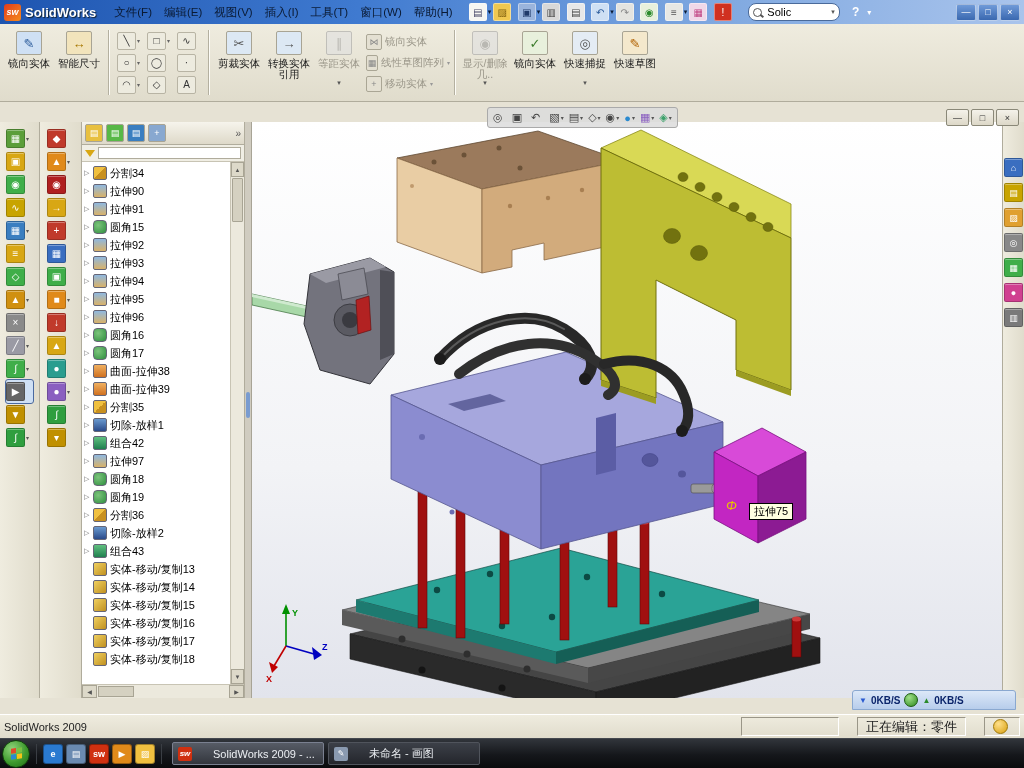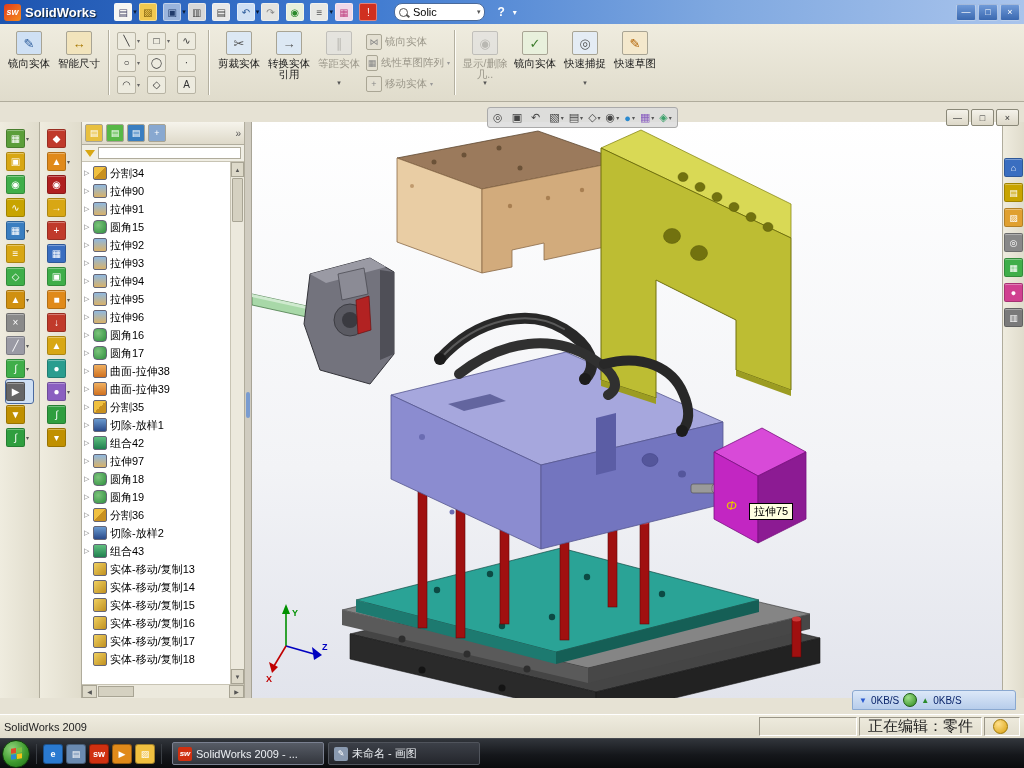--- a/index.html
+++ b/index.html
@@ -116,63 +116,79 @@
   .fbi{display:flex;align-items:center;padding:0 2px;border-radius:2px;}
   .fbi .g{font-size:11px;}
   .fbi .dd{font-size:6px;color:#555;margin-left:1px;}
   #docctrl{position:absolute;left:946px;top:109px;display:flex;gap:2px;z-index:40;}
   .dcb{width:21px;height:15px;background:linear-gradient(#f4f2ea,#ddd8c8);border:1px solid #8a8878;border-radius:2px;
     color:#333;font-size:9px;display:flex;align-items:center;justify-content:center;}
   #netmeter{position:absolute;left:852px;top:690px;width:164px;height:20px;display:flex;align-items:center;gap:4px;
     background:linear-gradient(#dce8f8,#b7cdeb);border:1px solid #8aa8d0;border-radius:3px 3px 0 0;padding:0 6px;box-sizing:border-box;z-index:45;}
   #netmeter .arrow{font-size:8px;color:#2a5ad0;}
   #netmeter .arrow.up{color:#2a8a2a;}
-  #netmeter .val{font-size:10px;font-weight:normal;color:#0a246a;}
+  #netmeter .val{font-size:10px;font-weight:bold;color:#0a246a;}
   #netmeter .dot{width:12px;height:12px;border-radius:50%;background:radial-gradient(circle at 35% 30%,#9fe08a,#2e8a1e);border:1px solid #1a5a10;}
 
   
   #bottomtabs{position:absolute;left:0;top:698px;width:1024px;height:16px;background:#d8d4c6;border-top:1px solid #a8a496;display:flex;align-items:stretch;}
   .navb{width:15px;background:#d0ccbe;border:1px solid #a8a494;font-size:7px;color:#444;display:flex;align-items:center;justify-content:center;}
   .mtab{padding:0 12px;font-size:10.5px;display:flex;align-items:center;background:#c9c5b6;border-right:1px solid #a09c8c;color:#333;white-space:nowrap;}
   .mtab.active{background:#f6f4ec;font-weight:bold;color:#000;}
 
   
   #statusbar{position:absolute;left:0;top:714px;width:1024px;height:24px;background:linear-gradient(#efecdf,#e0dccc);
     border-top:1px solid #fff;display:flex;align-items:center;padding:0 4px;box-sizing:border-box;}
   #statusbar .sleft{font-size:11px;color:#222;}
   #statusbar .spacer{flex:1;}
-  .scell2{border:1px solid;border-color:#9a9688 #fff #fff #9a9688;height:17px;display:flex;align-items:center;padding:0 8px;font-size:15px;color:#222;margin-left:2px;white-space:nowrap;}
+  .scell2{border:1px solid;border-color:#9a9688 #fff #fff #9a9688;height:17px;display:flex;align-items:center;padding:0 8px;font-size:13px;color:#222;margin-left:18px;white-space:nowrap;}
   .statico{width:13px;height:13px;border-radius:50%;background:radial-gradient(circle at 35% 30%,#ffe08a,#d8a010);border:1px solid #a07808;margin-left:4px;}
 
   
   #taskbar{position:absolute;left:0;top:738px;width:1024px;height:30px;background:linear-gradient(#31353b,#15171b 55%,#0a0b0d);
     border-top:1px solid #44484e;display:flex;align-items:center;padding:0 2px;box-sizing:border-box;}
   #startorb{width:26px;height:26px;border-radius:50%;background:radial-gradient(circle at 35% 30%,#8fd37a,#3f9a2e 55%,#1f6a14);
     border:1px solid #0f3f0a;display:flex;align-items:center;justify-content:center;flex:0 0 auto;}
   .flag{display:grid;grid-template-columns:5px 5px;grid-template-rows:5px 5px;gap:1px;transform:skewY(-8deg);}
   .flag i{display:block;}
   .ql{display:flex;align-items:center;gap:3px;margin:0 6px;padding:0 6px;border-left:1px solid #3a3e44;border-right:1px solid #3a3e44;}
   .qli{width:18px;height:18px;border-radius:3px;color:#fff;font-size:9px;font-weight:bold;display:flex;align-items:center;justify-content:center;border:1px solid #00000055;}
   .taskbtn{width:152px;height:23px;margin-left:4px;border-radius:2px;display:flex;align-items:center;gap:4px;padding:0 5px;box-sizing:border-box;
     background:linear-gradient(#3c4048,#24262c);border:1px solid #50545c;}
   .taskbtn.active{background:linear-gradient(#575c66,#33363d);border-color:#7a8090;}
   .taskbtn .tchip{width:14px;height:14px;border-radius:2px;color:#fff;font-size:8px;font-weight:bold;font-style:italic;display:flex;align-items:center;justify-content:center;flex:0 0 auto;}
-  .taskbtn .tlbl{font-size:11px;color:#eceff3;white-space:nowrap;overflow:hidden;text-overflow:ellipsis;}
+  .taskbtn .tlbl{font-size:11px;color:#eceff3;white-space:nowrap;overflow:hidden;text-overflow:ellipsis;margin-left:17px;}
   .tray{margin-left:auto;display:flex;align-items:center;gap:4px;border-left:1px solid #3a3e44;padding:0 8px;height:100%;}
   .trdot{width:11px;height:11px;border-radius:50%;border:1px solid #00000066;}
   .clock{font-size:11px;color:#dfe4ea;margin-left:4px;white-space:nowrap;}
 </style>
 </head>
 <body>
 
 <div id="screen">
 
   <div id="titlebar">
     <span class="swlogo">sw</span>
     <span class="appname">SolidWorks</span>
+    <div class="menus">
+
+        <span class="menu">文件(F)</span>
+
+        <span class="menu">编辑(E)</span>
+
+        <span class="menu">视图(V)</span>
+
+        <span class="menu">插入(I)</span>
+
+        <span class="menu">工具(T)</span>
+
+        <span class="menu">窗口(W)</span>
+
+        <span class="menu">帮助(H)</span>
+      </div>
     <div class="tbicons">
 
         <span class="tbi">
           <span class="chip" style="background: rgb(246, 246, 242); color: rgb(68, 68, 102);">▤</span>
           <span class="dd">▾</span>
         </span>
 
         <span class="tbi">
           <span class="chip" style="background: rgb(240, 200, 80); color: rgb(132, 100, 16);">▨</span>
           <span class="dd" style="visibility: hidden;">▾</span>

